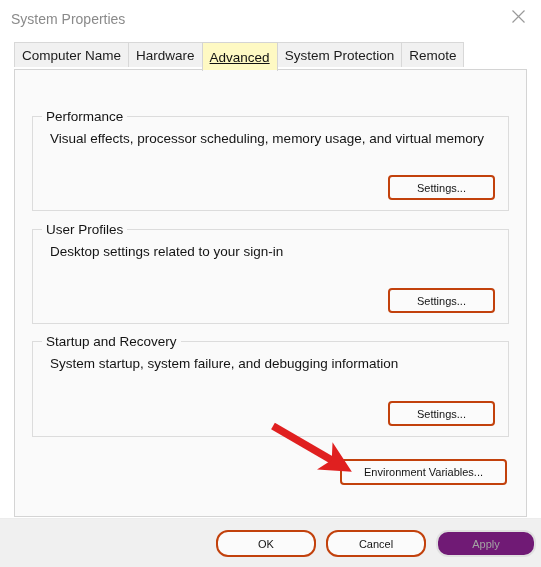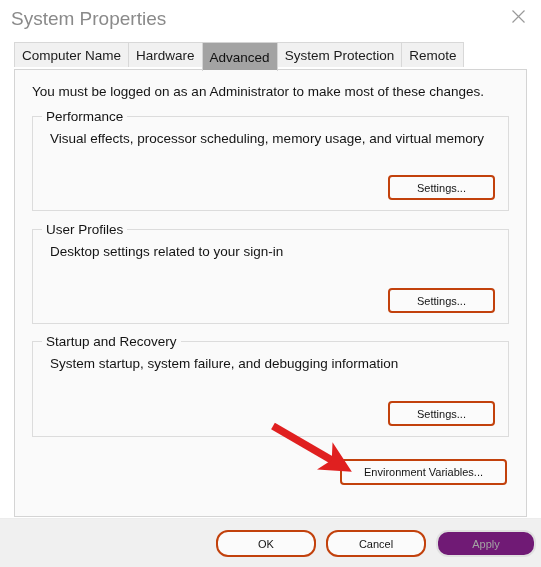--- a/index.html
+++ b/index.html
@@ -29,21 +29,21 @@
     position: absolute;
     left: 0; top: 0;
     width: 541px; height: 38px;
     background: #ffffff;
   }
   .titlebar-text {
     position: absolute;
     left: 11px; top: 0;
     height: 38px;
     line-height: 38px;
-    font-size: 19px;
+    font-size: 14px;
     color: #8a8a8a;
     white-space: nowrap;
   }
   .close-btn {
     position: absolute;
     right: 0; top: 0;
     width: 46px; height: 32px;
     display: flex;
     align-items: center;
     justify-content: center;
@@ -71,25 +71,26 @@
     color: #1b1b1b;
     background: #f1f1f1;
     border: 1px solid #d8d8d8;
     border-bottom: none;
     margin-right: -1px;
     box-sizing: border-box;
     white-space: nowrap;
     cursor: default;
   }
   .tab.selected {
-    background: #a3a3a3;
+    background: #fef9c3;
     height: 29px;
     border-color: #d4d4d4;
     z-index: 4;
     color: #111111;
+    text-decoration: underline;
   }
   .tab.selected::after {
     content: "";
     position: absolute;
     left: 0; right: 0; bottom: -1px;
     height: 2px;
     background: #fafafa;
   }
 
   
@@ -224,21 +225,20 @@
     <div class="tab">
       <span>System Protection</span>
     </div>
     <div class="tab">
       <span>Remote</span>
     </div>
   </div>
 
   <div class="panel">
 
-    <div class="intro-text">You must be logged on as an Administrator to make most of these changes.</div>
 
     <div class="groupbox group-performance">
       <div class="group-label">Performance</div>
       <div class="group-desc">Visual effects, processor scheduling, memory usage, and virtual memory</div>
       <div class="btn btn-settings">Settings...</div>
     </div>
 
     <div class="groupbox group-userprofiles">
       <div class="group-label">User Profiles</div>
       <div class="group-desc">Desktop settings related to your sign-in</div>

